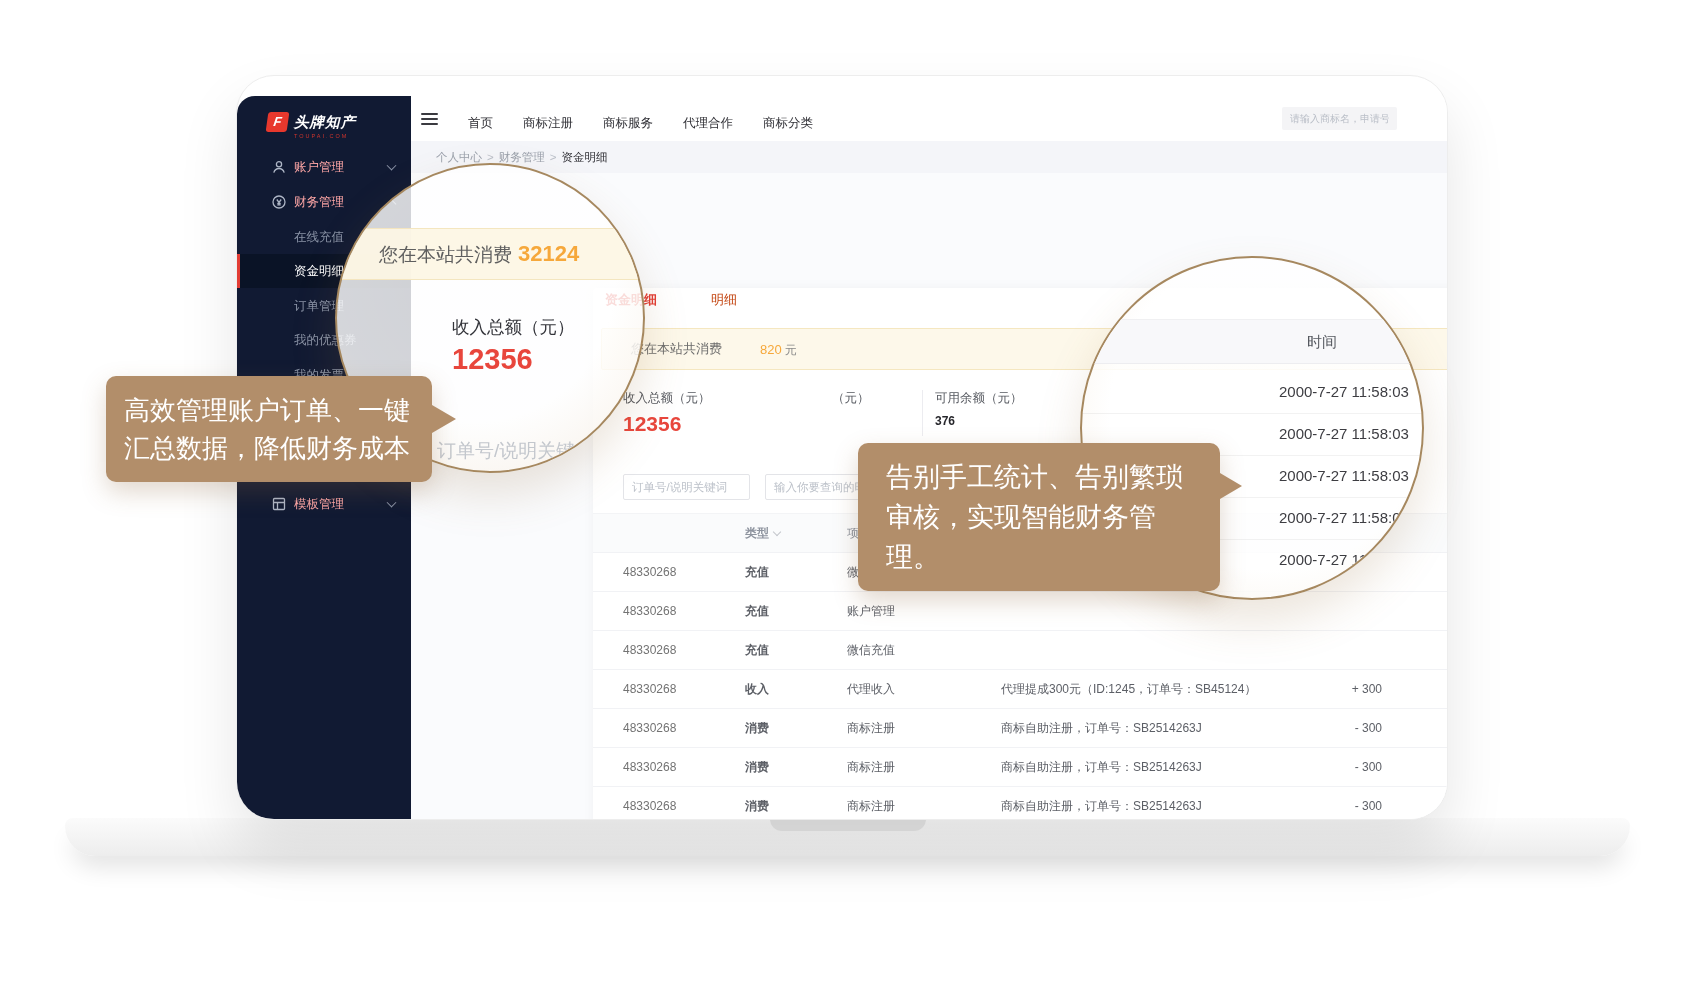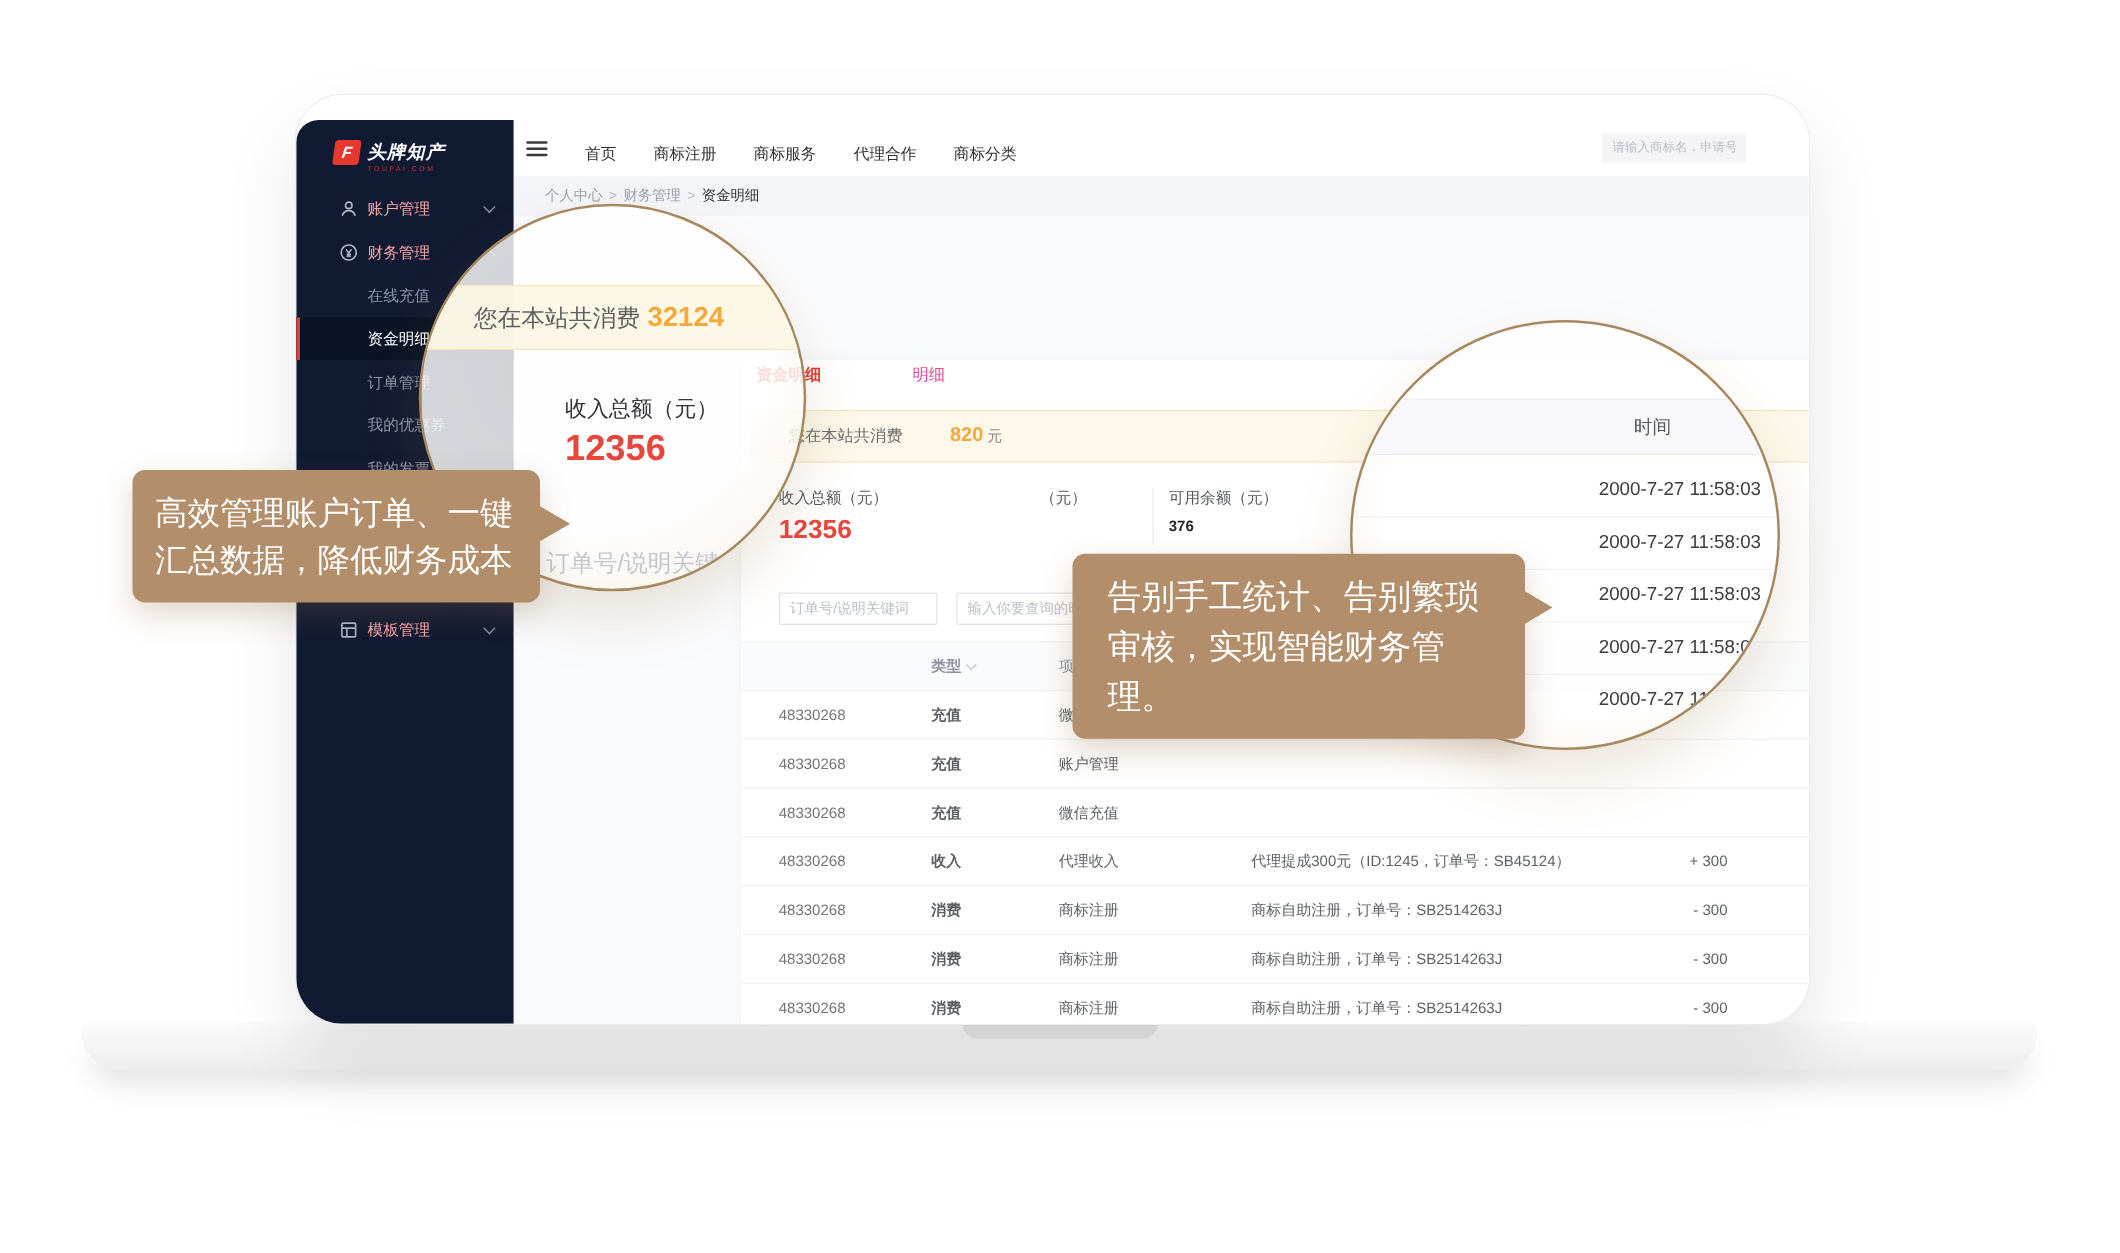--- a/index.html
+++ b/index.html
@@ -45,26 +45,26 @@
   .crumbbar .wrap{padding-left:25px;color:#9aa0ab;}
   .crumbbar .sep{margin:0 5px;color:#b9bec7;}
   .crumbbar .last{color:#2f2f35;}
 
   
   .content{position:absolute;left:174px;top:97px;right:0;bottom:0;background:#fafbfd;}
   .card{position:absolute;left:182px;top:115px;width:1025px;height:628px;background:#fff;border-radius:4px;
         box-shadow:0 0 12px rgba(0,0,0,.045);overflow:hidden;}
   .tab{position:absolute;top:3px;font-size:13px;cursor:pointer;}
   .tab.t1{left:12px;color:#e23c33;font-weight:bold;}
-  .tab.t2{left:137px;color:#ec4899;}
+  .tab.t2{left:118px;color:#c2410c;}
 
   .banner{position:absolute;left:8px;right:8px;top:40px;height:42px;background:#fdf8ea;border:1px solid #f5e7c0;border-radius:2px;box-sizing:border-box;}
   .banner .pref{position:absolute;left:29px;top:0;line-height:40px;font-size:13px;color:#6b6b6b;}
   .banner-peek{position:absolute;left:158px;top:0;line-height:40px;z-index:45;}
-  .banner-peek .v{color:#f6a83b;font-weight:bold;font-size:16px;}
+  .banner-peek .v{color:#f6a83b;font-weight:normal;font-size:13px;}
   .banner-peek .u{color:#8a8a8a;font-size:12px;margin-left:3px;}
 
   .stats{position:absolute;left:0;right:0;top:98px;height:62px;}
   .st-label{font-size:12.5px;color:#55585f;}
   .stat-income{position:absolute;left:30px;top:4px;}
   .stat-income .val{margin-top:5px;font-size:21px;font-weight:bold;color:#e8463c;}
   .stat-mid{position:absolute;left:239px;top:4px;}
   .stat-div{position:absolute;left:329px;top:4px;width:1px;height:46px;background:#ececf0;}
   .stat-balance{position:absolute;left:342px;top:4px;}
   .stat-balance .val{margin-top:7px;font-size:12px;font-weight:bold;color:#26262b;}

